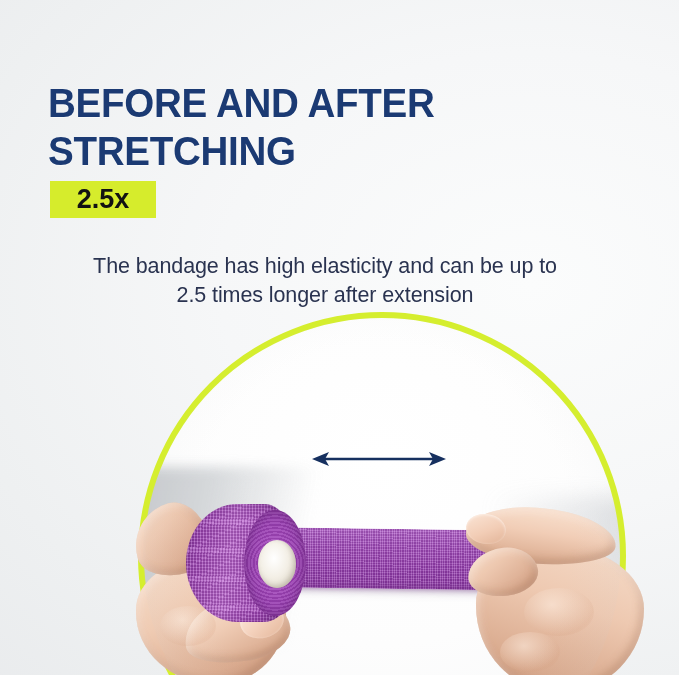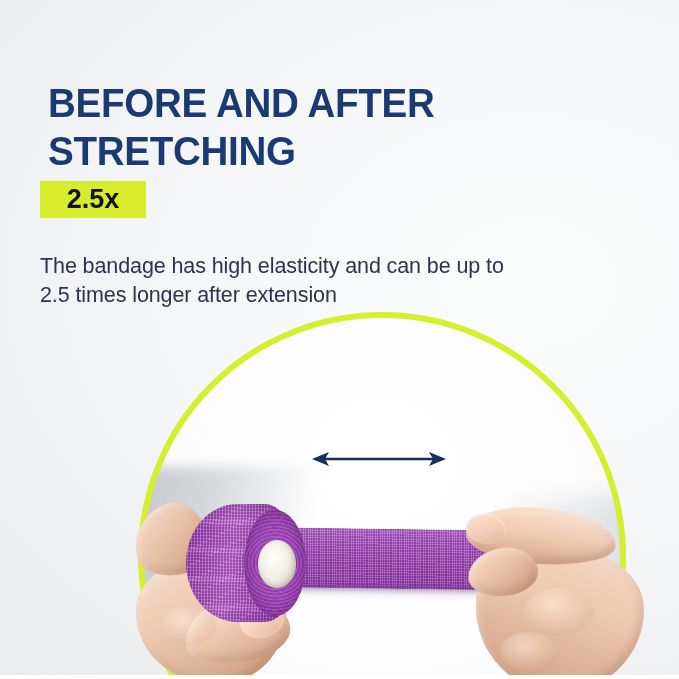--- a/index.html
+++ b/index.html
@@ -37,21 +37,21 @@
     letter-spacing: -0.3px;
     text-transform: uppercase;
     transform: scaleX(0.94);
     transform-origin: left top;
     white-space: pre-line;
     text-shadow: 0 1px 1px rgba(255,255,255,0.55);
   }
 
   #badge {
     position: absolute;
-    left: 40px;
+    left: 50px;
     top: 181px;
     width: 106px;
     height: 37px;
     background: #d6ec2c;
     display: flex;
     align-items: center;
     justify-content: center;
   }
   #badge .badge-text {
     color: #121212;
@@ -68,20 +68,21 @@
     left: 40px;
     top: 230px;
     width: 570px;
     color: #2a3350;
     font-family: "Liberation Sans", sans-serif;
     font-weight: normal;
     font-size: 21.5px;
     line-height: 29px;
     letter-spacing: -0.1px;
     white-space: pre-line;
+    text-align: center;
   }
 
   
   #photo-stage {
     position: absolute;
     left: 0;
     top: 296px;
     width: 679px;
     height: 383px;
   }

